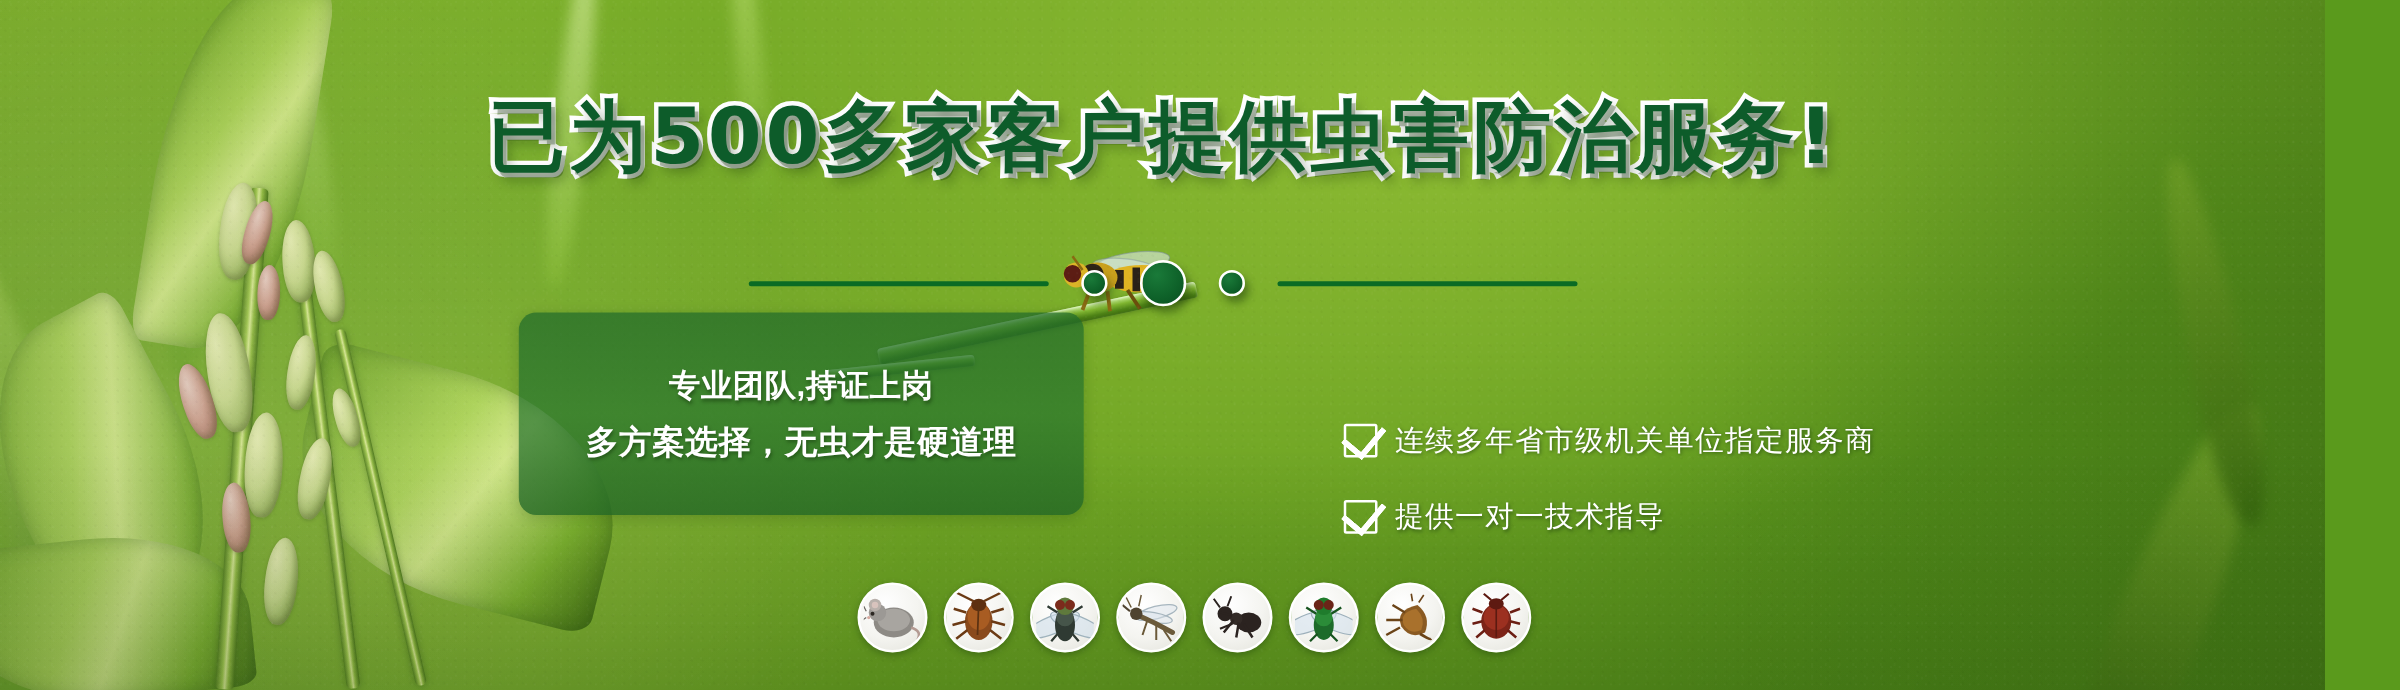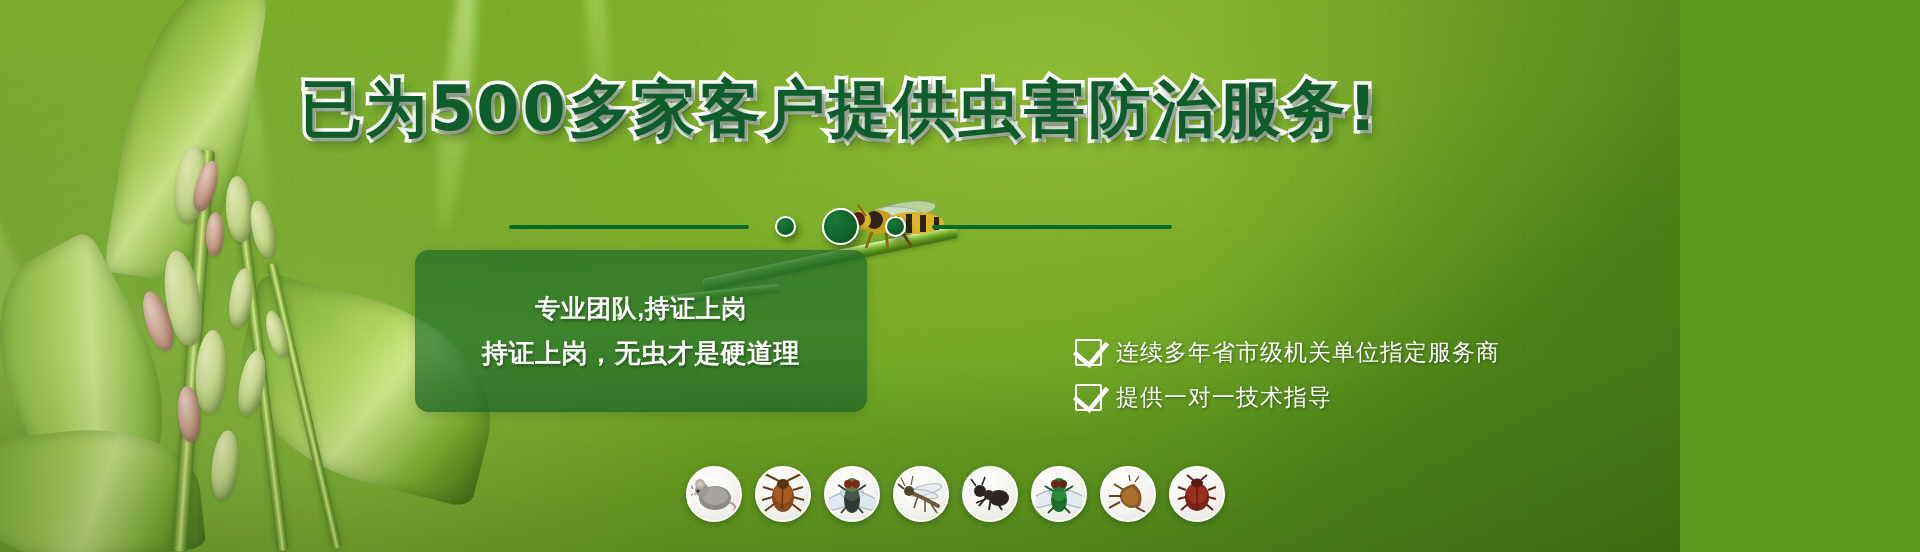--- a/index.html
+++ b/index.html
@@ -5,21 +5,21 @@
   * { margin:0; padding:0; box-sizing:border-box; }
   html,body { width:1920px; height:552px; overflow:hidden; }
   body {
     font-family:"Liberation Sans","DejaVu Sans",sans-serif;
     background:#5a9a1c;
   }
 
   
   .banner{
     position:relative;
-    width:1680px; height:552px;
+    width:1860px; height:552px;
     overflow:hidden;
   }
 
   
   .bg{ position:absolute; inset:0; overflow:hidden; }
   .bg-base{
     position:absolute; inset:-40px;
     background:
       radial-gradient(ellipse 700px 400px at 18% 78%, #7fae2c 0%, rgba(127,174,44,0) 62%),
       radial-gradient(ellipse 900px 520px at 62% 20%, #8dbb33 0%, rgba(141,187,51,0) 68%),
@@ -139,21 +139,21 @@
     letter-spacing:.5px;
     text-align:center;
   }
   .panel-line.l1{ font-size:25px; }
   .panel-line.l2{ font-size:26px; }
   .panel-line.l3{ font-size:26px; }
 
   
   .checklist{
     position:absolute; left:1075px; top:337px;
-    display:flex; flex-direction:column; gap:14px;
+    display:flex; flex-direction:column; gap:30px;
   }
   .check-row{ display:flex; align-items:center; gap:14px; }
   .check-box{
     width:27px; height:27px;
     border:2px solid #ffffff;
     border-radius:2px;
     position:relative;
     flex:0 0 auto;
   }
   .check-box::after{
@@ -283,21 +283,21 @@
   <div class="divider">
     <span class="rule"></span>
     <span class="dot sm"></span>
     <span class="dot lg"></span>
     <span class="dot sm"></span>
     <span class="rule"></span>
   </div>
 
   <div class="panel">
     <div class="panel-line l1">专业团队,持证上岗</div>
-    <div class="panel-line l2">持证上岗，无虫才是硬道理</div>
+    <div class="panel-line l2">多方案选择，无虫才是硬道理</div>
   </div>
 
   <div class="checklist">
     <div class="check-row">
       <span class="check-box"></span>
       <span class="check-text">连续多年省市级机关单位指定服务商</span>
     </div>
     <div class="check-row">
       <span class="check-box"></span>
       <span class="check-text">提供一对一技术指导</span>

